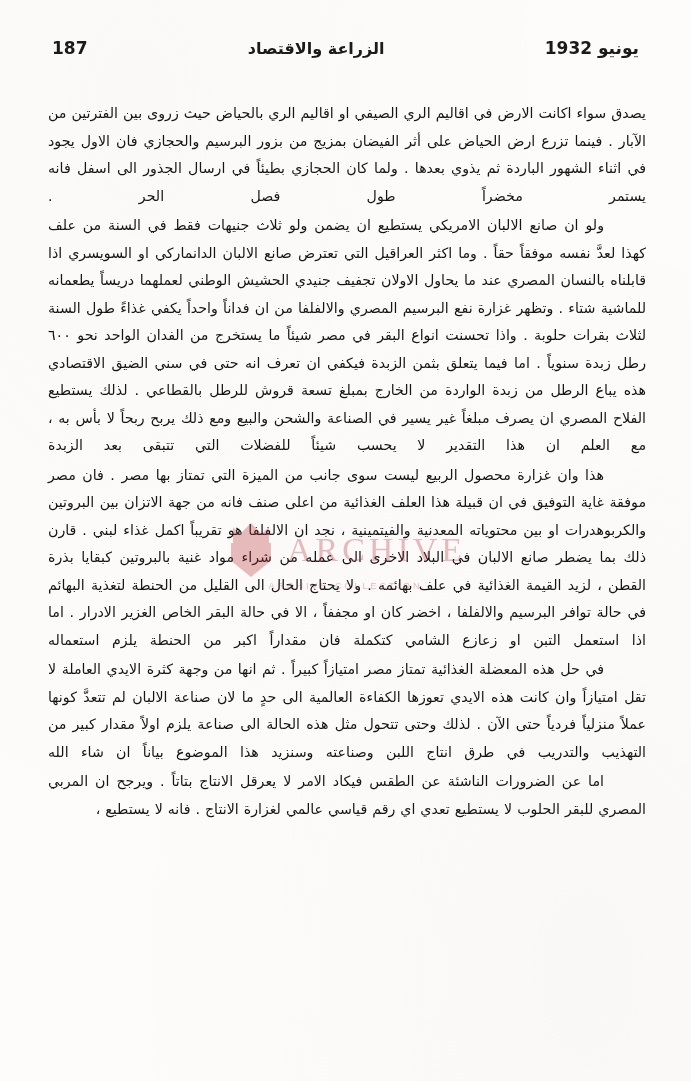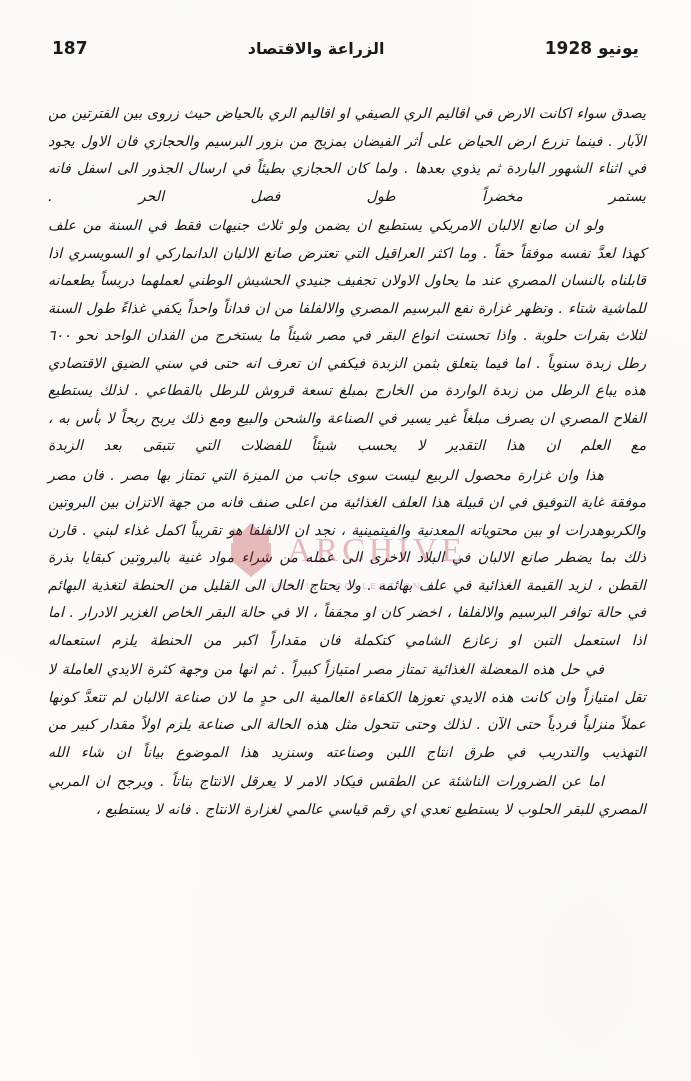--- a/index.html
+++ b/index.html
@@ -49,21 +49,20 @@
   }
   
   .content {
     position: absolute;
     top: 100px;
     right: 45px;
     left: 48px;
     direction: rtl;
     text-align: justify;
     text-align-last: justify;
-    font-style: italic;
   }
   p.para {
     margin: 0 0 2px 0;
     font-family: "DejaVu Sans", sans-serif;
     font-size: 14.2px;
     line-height: 27.5px;
     color: #151515;
     text-align: justify;
     text-align-last: justify;
     word-spacing: 0.5px;
@@ -136,21 +135,21 @@
     letter-spacing: 3px;
     color: #b7252c;
   }
 </style>
 </head>
 <body>
 
 <div class="page">
 
   <div class="header">
-    <span class="hdr-date">يونيو 1928</span>
+    <span class="hdr-date">يونيو 1932</span>
     <span class="hdr-title">الزراعة والاقتصاد</span>
     <span class="hdr-page">187</span>
   </div>
 
   <div class="content">
     <p class="para">يصدق سواء اكانت الارض في اقاليم الري الصيفي او اقاليم الري بالحياض حيث زروى بين الفترتين من الآبار . فينما تزرع ارض الحياض على أثر الفيضان بمزيج من بزور البرسيم والحجازي فان الاول يجود في اثناء الشهور الباردة ثم يذوي بعدها . ولما كان الحجازي بطيئاً في ارسال الجذور الى اسفل فانه يستمر مخضراً طول فصل الحر .</p>
     <p class="para indent">ولو ان صانع الالبان الامريكي يستطيع ان يضمن ولو ثلاث جنيهات فقط في السنة من علف كهذا لعدَّ نفسه موفقاً حقاً . وما اكثر العراقيل التي تعترض صانع الالبان الدانماركي او السويسري اذا قابلناه بالنسان المصري عند ما يحاول الاولان تجفيف جنيدي الحشيش الوطني لعملهما دريساً يطعمانه للماشية شتاء . وتظهر غزارة نفع البرسيم المصري والالفلفا من ان فداناً واحداً يكفي غذاءً طول السنة لثلاث بقرات حلوبة . واذا تحسنت انواع البقر في مصر شيئاً ما يستخرج من الفدان الواحد نحو ٦٠٠ رطل زبدة سنوياً . اما فيما يتعلق بثمن الزبدة فيكفي ان تعرف انه حتى في سني الضيق الاقتصادي هذه يباع الرطل من زبدة الواردة من الخارج بمبلغ تسعة قروش للرطل بالقطاعي . لذلك يستطيع الفلاح المصري ان يصرف مبلغاً غير يسير في الصناعة والشحن والبيع ومع ذلك يربح ربحاً لا بأس به ، مع العلم ان هذا التقدير لا يحسب شيئاً للفضلات التي تتبقى بعد الزبدة</p>
     <p class="para indent">هذا وان غزارة محصول الربيع ليست سوى جانب من الميزة التي تمتاز بها مصر . فان مصر موفقة غاية التوفيق في ان قبيلة هذا العلف الغذائية من اعلى صنف فانه من جهة الاتزان بين البروتين والكربوهدرات او بين محتوياته المعدنية والفيتمينية ، نجد ان الالفلفا هو تقريباً اكمل غذاء لبني . قارن ذلك بما يضطر صانع الالبان في البلاد الاخرى الى عمله من شراء مواد غنية بالبروتين كبقايا بذرة القطن ، لزيد القيمة الغذائية في علف بهائمه . ولا يحتاج الحال الى القليل من الحنطة لتغذية البهائم في حالة توافر البرسيم والالفلفا ، اخضر كان او مجففاً ، الا في حالة البقر الخاص الغزير الادرار . اما اذا استعمل التبن او زعازع الشامي كتكملة فان مقداراً اكبر من الحنطة يلزم استعماله</p>
     <p class="para indent">في حل هذه المعضلة الغذائية تمتاز مصر امتيازاً كبيراً . ثم انها من وجهة كثرة الايدي العاملة لا تقل امتيازاً وان كانت هذه الايدي تعوزها الكفاءة العالمية الى حدٍ ما لان صناعة الالبان لم تتعدَّ كونها عملاً منزلياً فردياً حتى الآن . لذلك وحتى تتحول مثل هذه الحالة الى صناعة يلزم اولاً مقدار كبير من التهذيب والتدريب في طرق انتاج اللبن وصناعته وسنزيد هذا الموضوع بياناً ان شاء الله</p>
     <p class="para indent last">اما عن الضرورات الناشئة عن الطقس فيكاد الامر لا يعرقل الانتاج بتاتاً . ويرجح ان المربي المصري للبقر الحلوب لا يستطيع تعدي اي رقم قياسي عالمي لغزارة الانتاج . فانه لا يستطيع ،</p>

